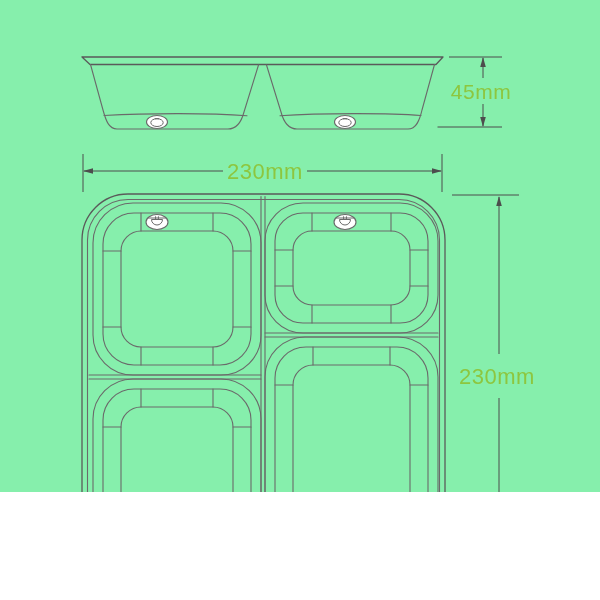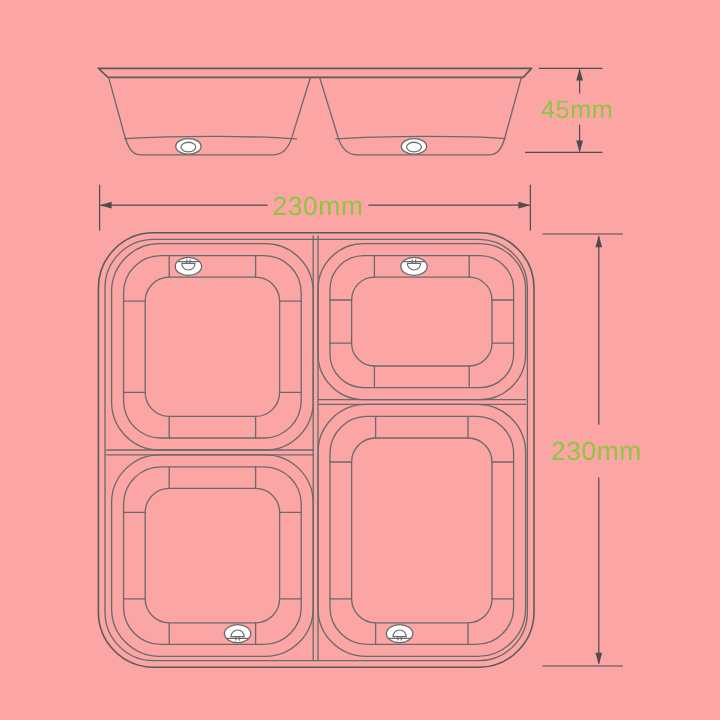--- a/index.html
+++ b/index.html
@@ -1,19 +1,19 @@
 <!DOCTYPE html>
 <html><head>
 <meta charset="utf-8">
 <style>
   html, body { margin: 0; padding: 0; background: #ffffff; }
   .canvas {
     position: relative;
-    width: 600px; height: 600px;
-    background: #fca5a5;
+    width: 600px; height: 492px;
+    background: #86efac;
     font-family: "Liberation Sans", sans-serif;
     overflow: hidden;
   }
   svg { display: block; }
 
   
   .draw path, .draw rect, .draw line, .draw ellipse {
     fill: none;
     stroke: #6a6a6a;
     stroke-width: 1.1;

